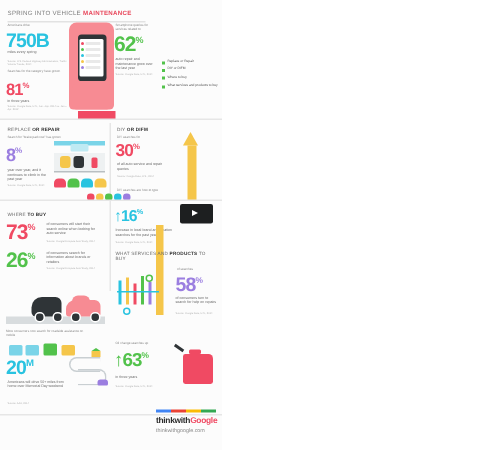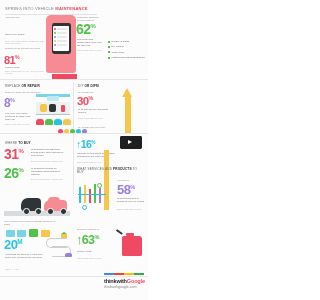--- a/index.html
+++ b/index.html
@@ -178,20 +178,21 @@
 <body>
 
 <div class="page">
 
   <div class="title">
     <span>SPRING INTO VEHICLE </span><b>MAINTENANCE</b>
   </div>
   <div class="hrule"></div>
 
   <div class="tiny s750-lbl">Americans drive</div>
+  <div class="big s750">750B</div>
   <div class="cap s750-cap">miles every spring</div>
   <div class="src s750-src">Source: U.S. Federal Highway Administration, Traffic Volume Trends, 2014</div>
 
   <div class="tiny s66-lbl">Searches for the category have grown</div>
   <div class="big s66"><span>81</span><sup>%</sup></div>
   <div class="cap s66-cap">in three years</div>
   <div class="src s66-src">Source: Google Data, U.S., Jan.–Apr. 2014 vs. Jan.–Apr. 2012</div>
 
   <div class="phone-wrap">
     <div class="hand"></div>
@@ -284,21 +285,21 @@
     <div class="dot" style="background:#f5c64a;"></div>
     <div class="dot" style="background:#52c24b;"></div>
     <div class="dot" style="background:#29c3e0;"></div>
     <div class="dot" style="background:#9b7ee0;"></div>
   </div>
   <div class="midline"></div>
 
   <div class="sect wtb-h">
     <span>WHERE </span><b>TO BUY</b>
   </div>
-  <div class="big wtb73"><span>31</span><sup>%</sup></div>
+  <div class="big wtb73"><span>73</span><sup>%</sup></div>
   <div class="cap wtb73-cap">of consumers will start their search online when looking for auto service</div>
   <div class="src wtb73-src">Source: Google/Compete Auto Study, 2014</div>
   <div class="big wtb62"><span>26</span><sup>%</sup></div>
   <div class="cap wtb62-cap">of consumers search for information about brands or retailers</div>
   <div class="src wtb62-src">Source: Google/Compete Auto Study, 2014</div>
 
   <div class="tow">
     <div class="road"></div>
     <div class="tow-cab"></div>
     <div class="tow-car"></div>

